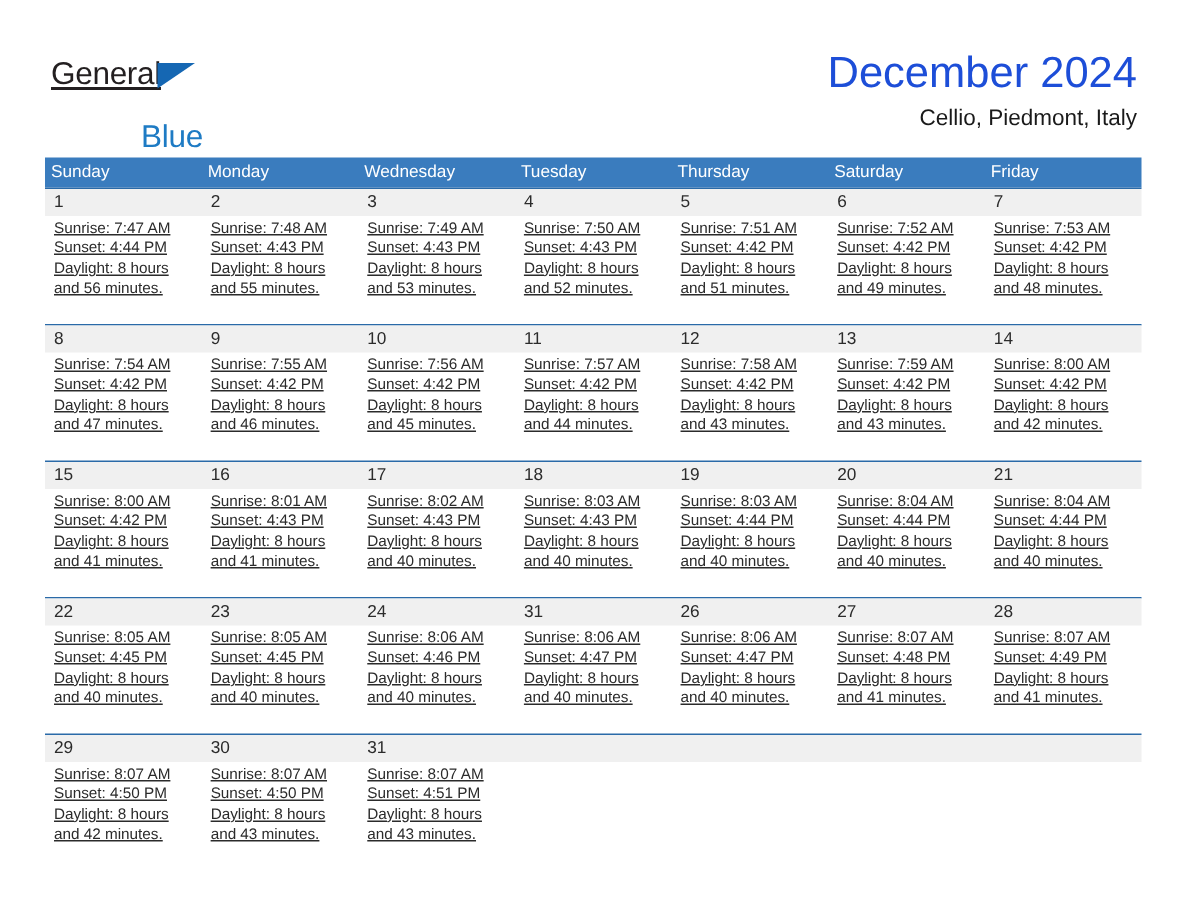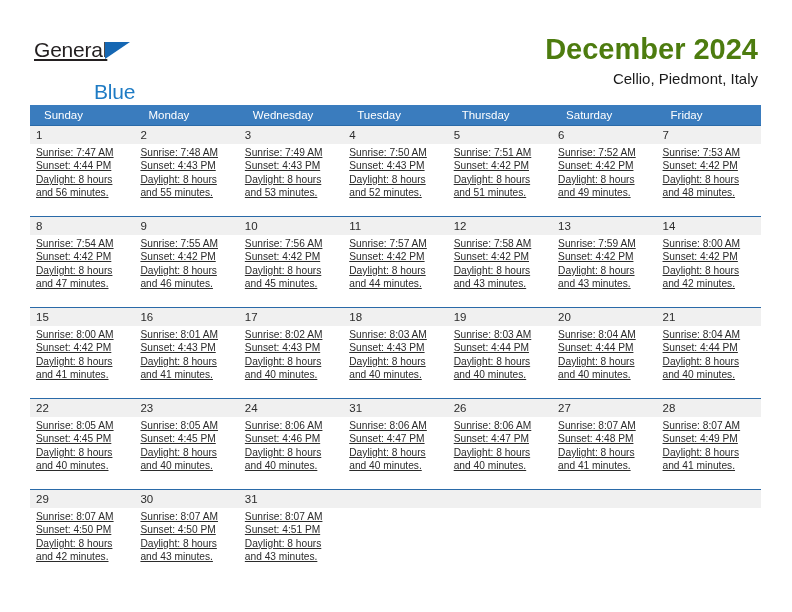--- a/index.html
+++ b/index.html
@@ -69,22 +69,22 @@
   }
 
   .title-block {
     position: absolute;
     right: 34px;
     top: 32px;
     text-align: right;
   }
   .cal-title {
     font-size: 29px;
-    font-weight: bold;
-    color: #4d7c0f;
+    font-weight: normal;
+    color: #1d4ed8;
     line-height: 34px;
     white-space: nowrap;
   }
   .cal-subtitle {
     margin-top: 4px;
     font-size: 15px;
     font-weight: normal;
     color: #1a1a1a;
     line-height: 18px;
     white-space: nowrap;
@@ -101,21 +101,21 @@
   .weekday-row {
     display: flex;
     background: #3a7cbe;
     height: 20px;
   }
   .weekday-cell {
     flex: 1 1 0;
     font-size: 11.5px;
     color: #ffffff;
     line-height: 20px;
-    padding-left: 14px;
+    padding-left: 4px;
     box-sizing: border-box;
     white-space: nowrap;
     overflow: hidden;
   }
 
   .week-row {
     position: relative;
     height: 90px;
     border-top: 1.4px solid #2a6aa8;
   }

